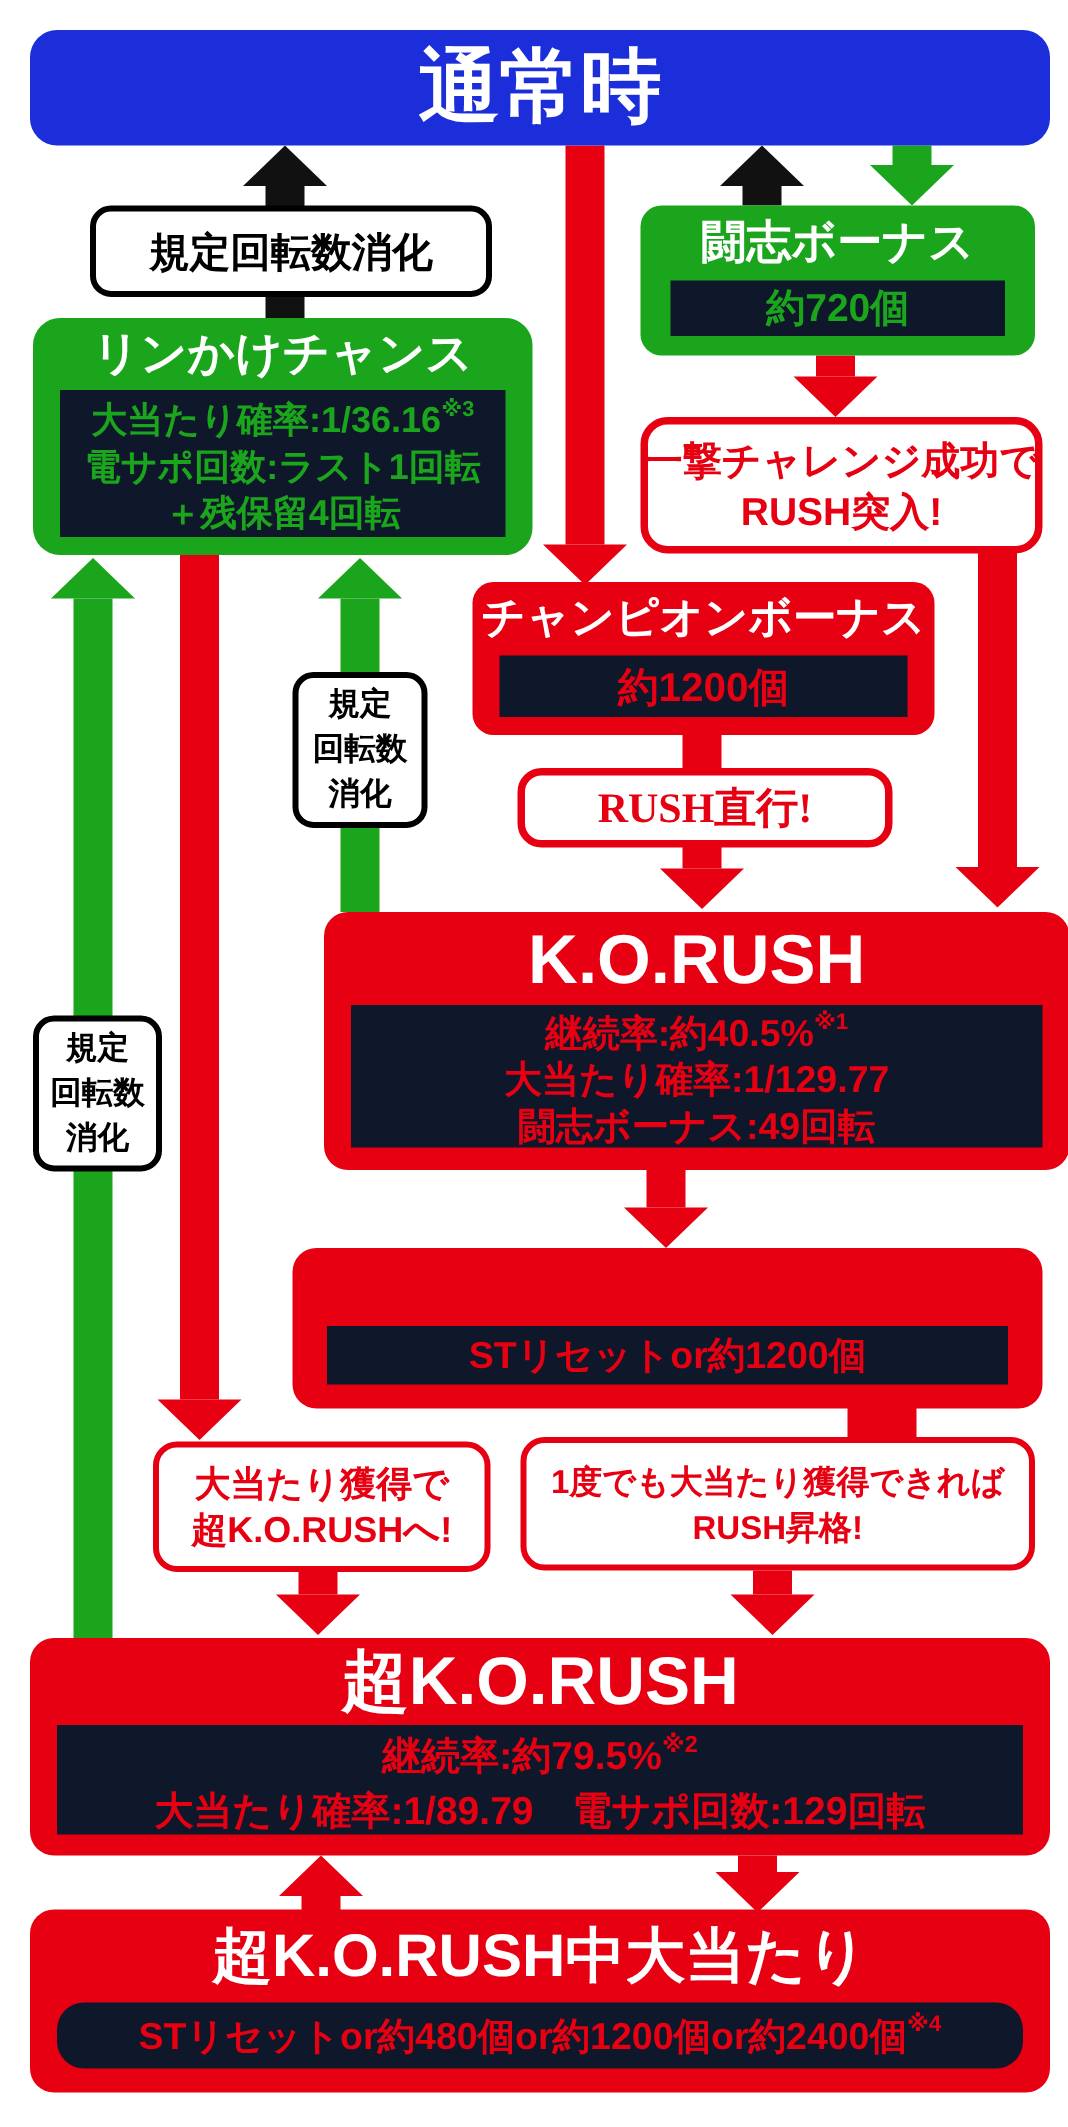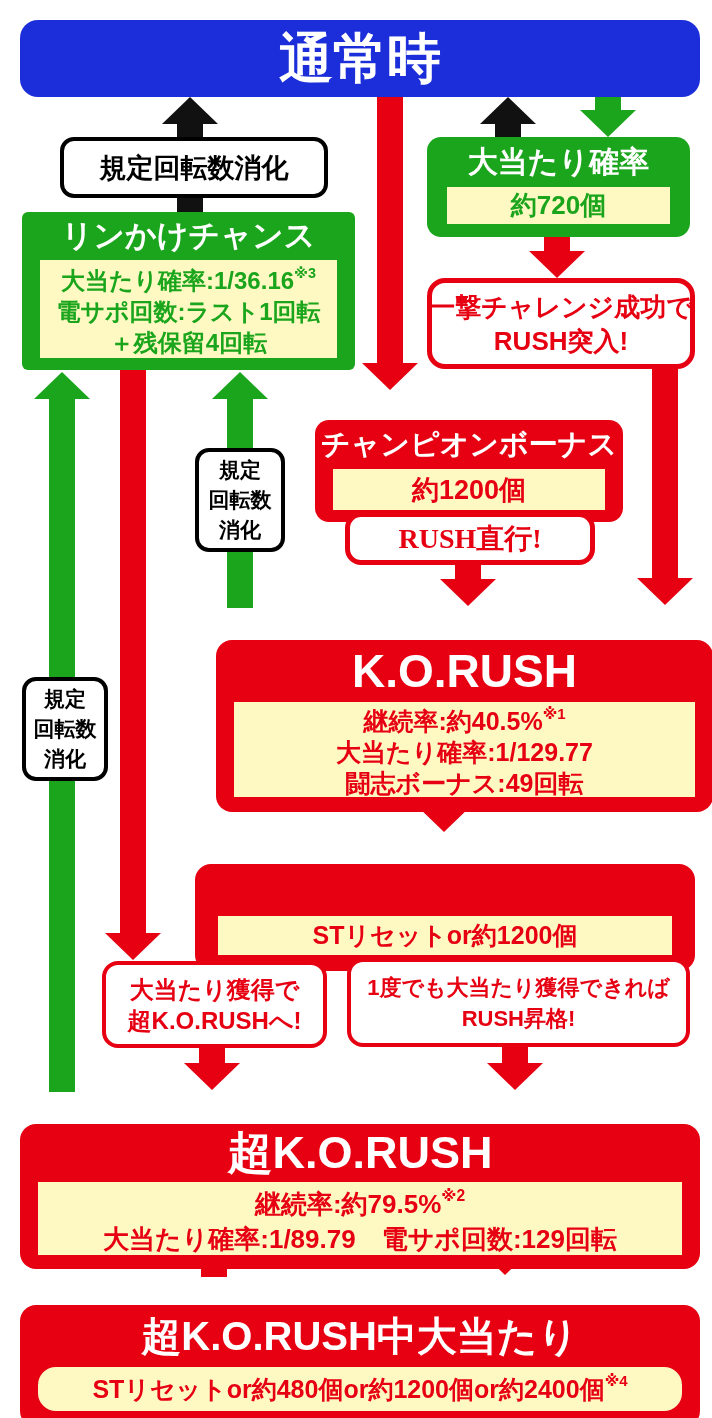--- a/index.html
+++ b/index.html
@@ -13,22 +13,22 @@
   .arr{position:absolute;display:flex;flex-direction:column;align-items:center;z-index:1;}
   .arr .shaft{width:26px;flex:1;background:currentColor;}
   .arr .head-down{width:0;height:0;border-left:28px solid transparent;border-right:28px solid transparent;border-top:27px solid;}
   .arr .head-up{width:0;height:0;border-left:28px solid transparent;border-right:28px solid transparent;border-bottom:27px solid;}
   .c-red{color:var(--red);} .c-green{color:var(--green);} .c-black{color:var(--black);}
   .stub{position:absolute;background:var(--red);z-index:1;}
 
   
   .box{position:absolute;z-index:2;border-radius:16px;}
   .box .title{display:block;width:100%;text-align:center;color:#fff;white-space:nowrap;}
-  .box .inner{position:absolute;background:#fef9c3;display:flex;flex-direction:column;justify-content:center;align-items:center;text-align:left;white-space:nowrap;}
-  .bg-blue{background:var(--blue);} .bg-green{background:var(--green);} .bg-red{background:var(--red);margin-top:32px;}
+  .box .inner{position:absolute;background:#0f172a;display:flex;flex-direction:column;justify-content:center;align-items:center;text-align:left;white-space:nowrap;}
+  .bg-blue{background:var(--blue);} .bg-green{background:var(--green);} .bg-red{background:var(--red);}
   .t-green{color:var(--green);} .t-red{color:var(--red);}
 
   
   .note{position:absolute;z-index:3;background:#fff;display:flex;flex-direction:column;justify-content:center;align-items:center;text-align:center;white-space:nowrap;}
   .note.redline{border:4px solid var(--red);color:var(--red);border-radius:16px;}
   .note.blackline{border:4px solid #000;color:#000;border-radius:14px;}
 
   .sup{font-size:60%;vertical-align:super;position:relative;top:-2px;}
 
   
@@ -106,27 +106,27 @@
 
   <div class="box bg-blue" style="left:20px;top:20px;width:680px;height:77px;border-radius:18px;">
     <span class="title fs54" style="line-height:77px;">通常時</span>
   </div>
 
   <div class="note blackline fs27" style="left:60px;top:137px;width:260px;height:53px;">
     <span>規定回転数消化</span>
   </div>
 
   <div class="box bg-green" style="left:427px;top:137px;width:263px;height:100px;border-radius:14px;">
-    <span class="title fs30" style="line-height:50px;">大当たり確率</span>
+    <span class="title fs30" style="line-height:50px;">闘志ボーナス</span>
     <div class="inner t-green fs26" style="left:20px;top:50px;width:223px;height:37px;">
       <span>約720個</span>
     </div>
   </div>
 
-  <div class="box bg-green" style="left:22px;top:212px;width:333px;height:158px;border-radius:6px;">
+  <div class="box bg-green" style="left:22px;top:212px;width:333px;height:158px;border-radius:18px;">
     <span class="title fs31" style="line-height:48px;">リンかけチャンス</span>
     <div class="inner t-green fs24" style="left:18px;top:48px;width:297px;height:98px;line-height:31px;">
       <span><span>大当たり確率:1/36.16</span><span class="sup">※3</span></span>
       <span>電サポ回数:ラスト1回転</span>
       <span>＋残保留4回転</span>
     </div>
   </div>
 
   <div class="note redline fs26" style="left:427px;top:278px;width:258px;height:81px;border:5px solid var(--red);border-radius:18px;line-height:34px;">
     <span>一撃チャレンジ成功で</span>

